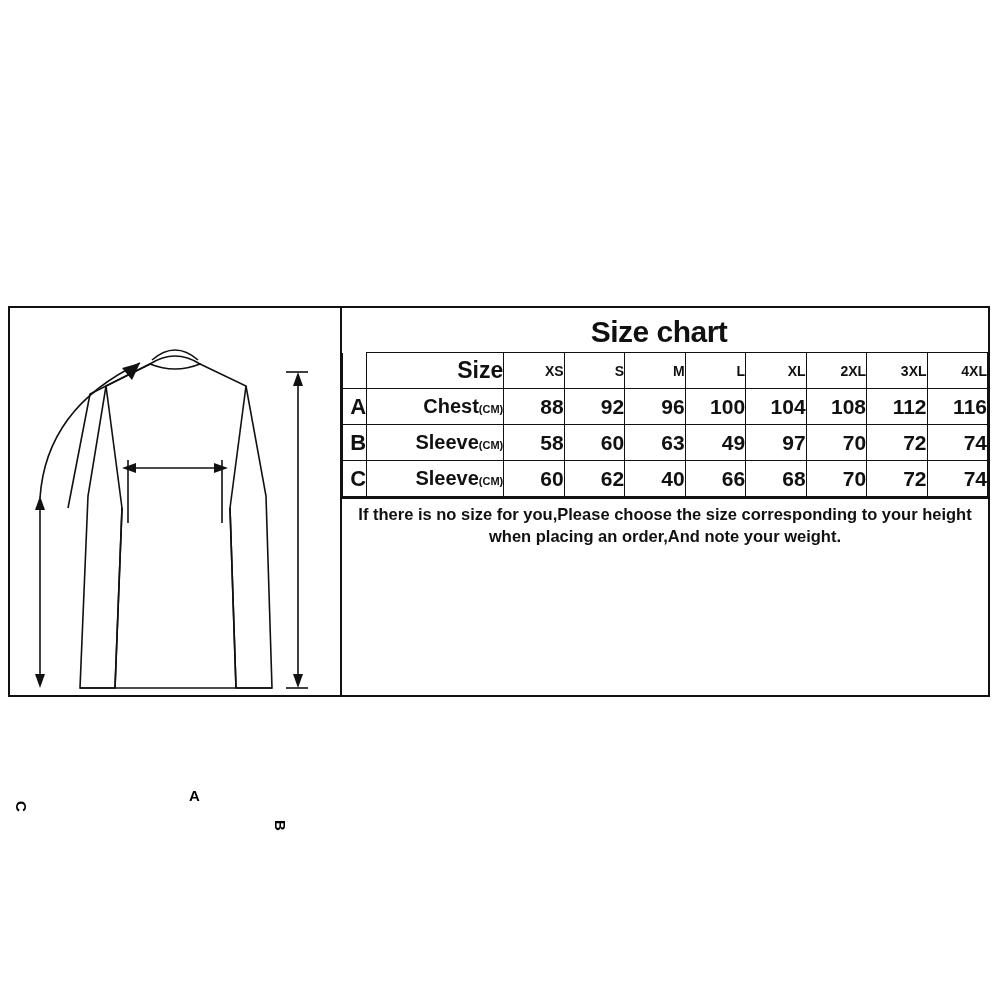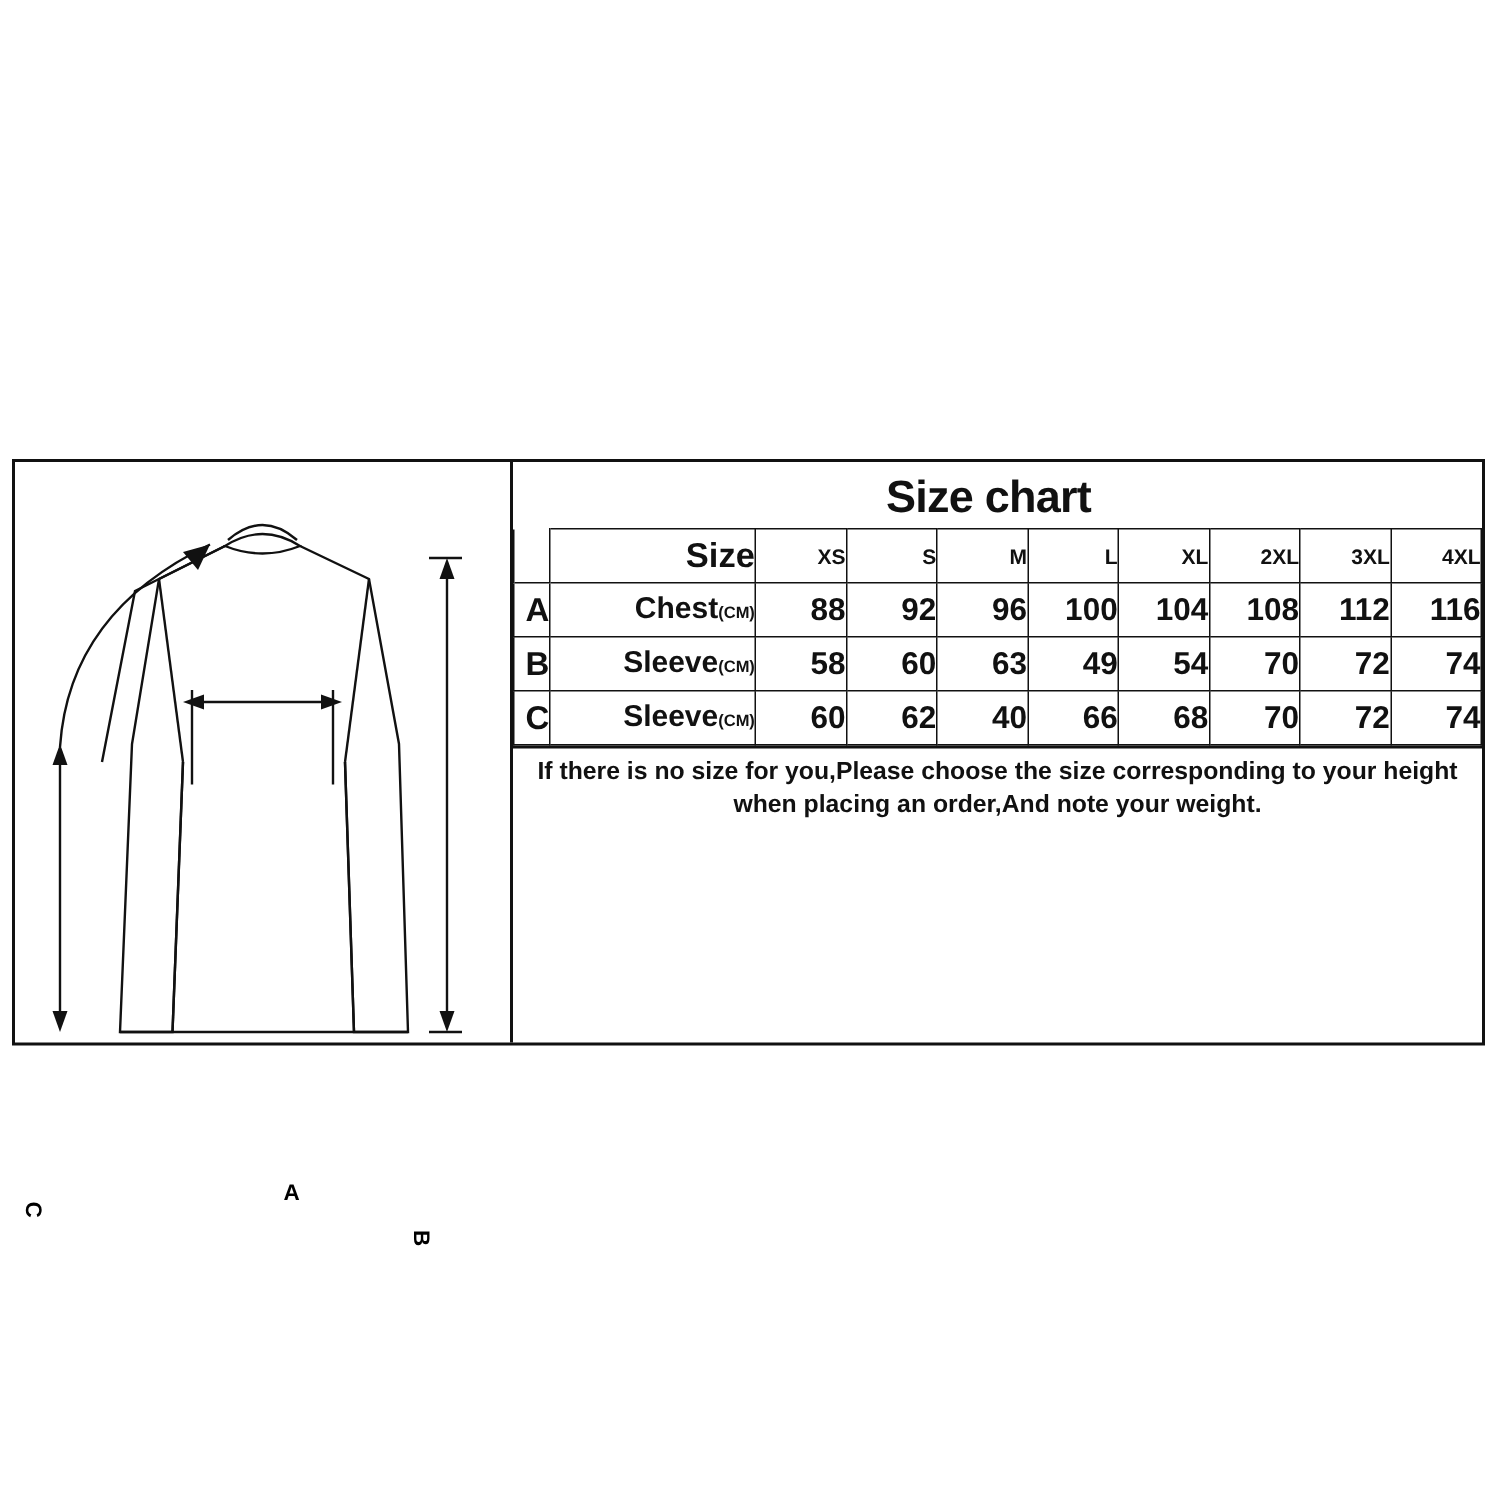--- a/index.html
+++ b/index.html
@@ -235,21 +235,21 @@
             <td class="val">116</td>
           </tr>
 
           <tr>
             <td class="rowhead-letter">B</td>
             <td class="rowhead-label"><span>Sleeve</span><span class="unit">(CM)</span></td>
             <td class="val">58</td>
             <td class="val">60</td>
             <td class="val">63</td>
             <td class="val">49</td>
-            <td class="val">54</td>
+            <td class="val">97</td>
             <td class="val">70</td>
             <td class="val">72</td>
             <td class="val">74</td>
           </tr>
 
           <tr>
             <td class="rowhead-letter">C</td>
             <td class="rowhead-label"><span>Sleeve</span><span class="unit">(CM)</span></td>
             <td class="val">60</td>
             <td class="val">62</td>

